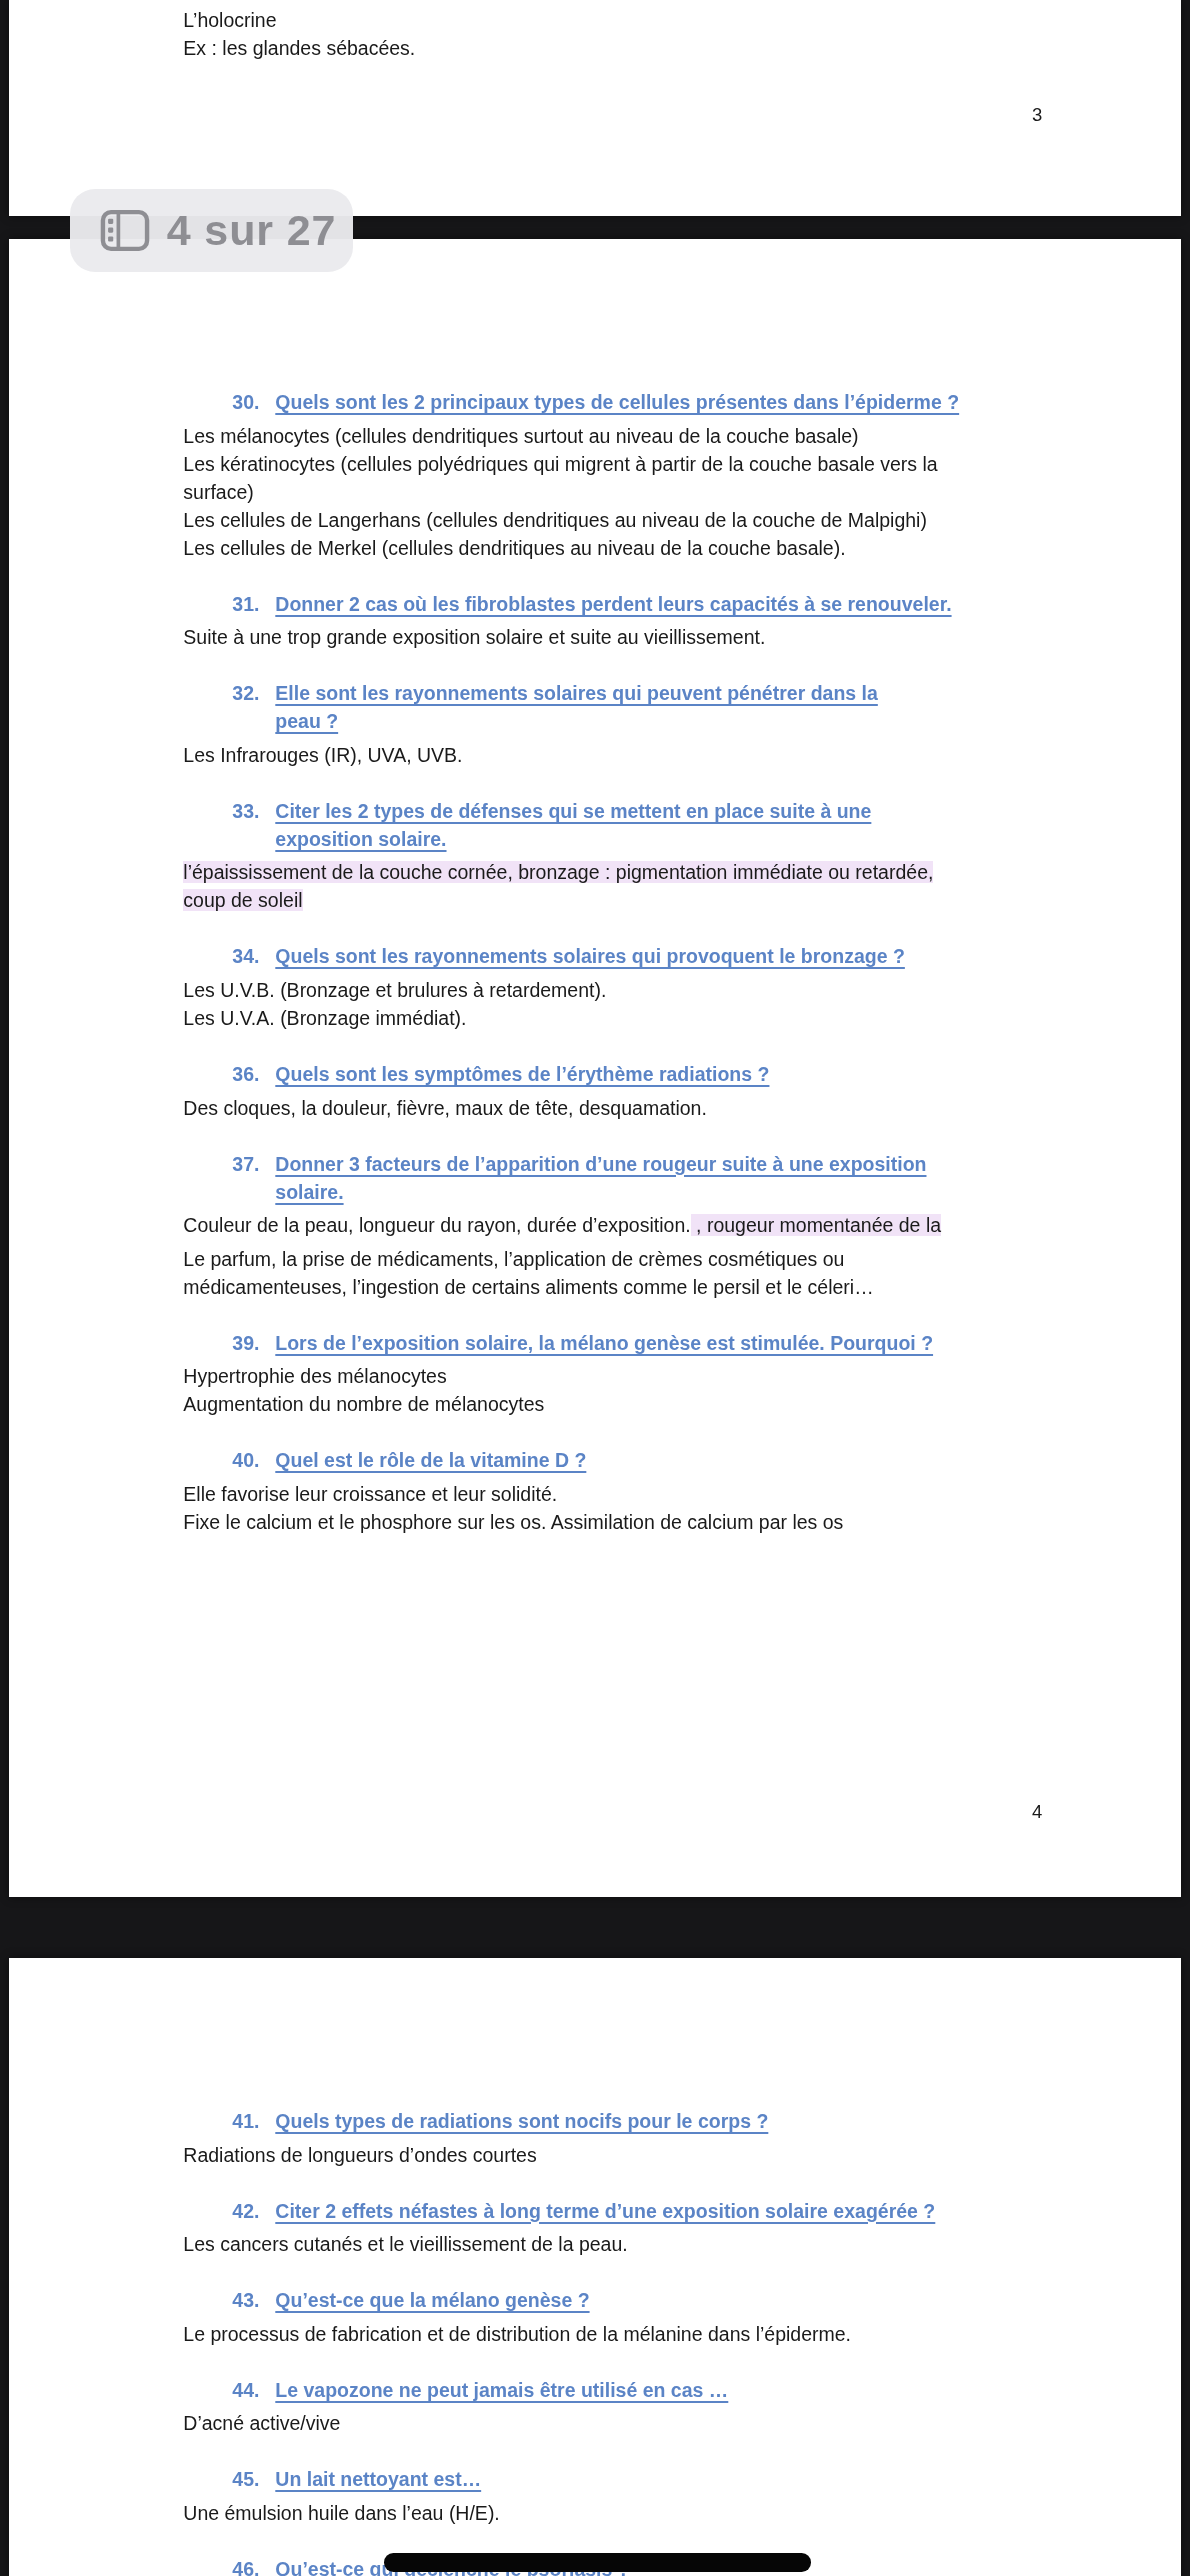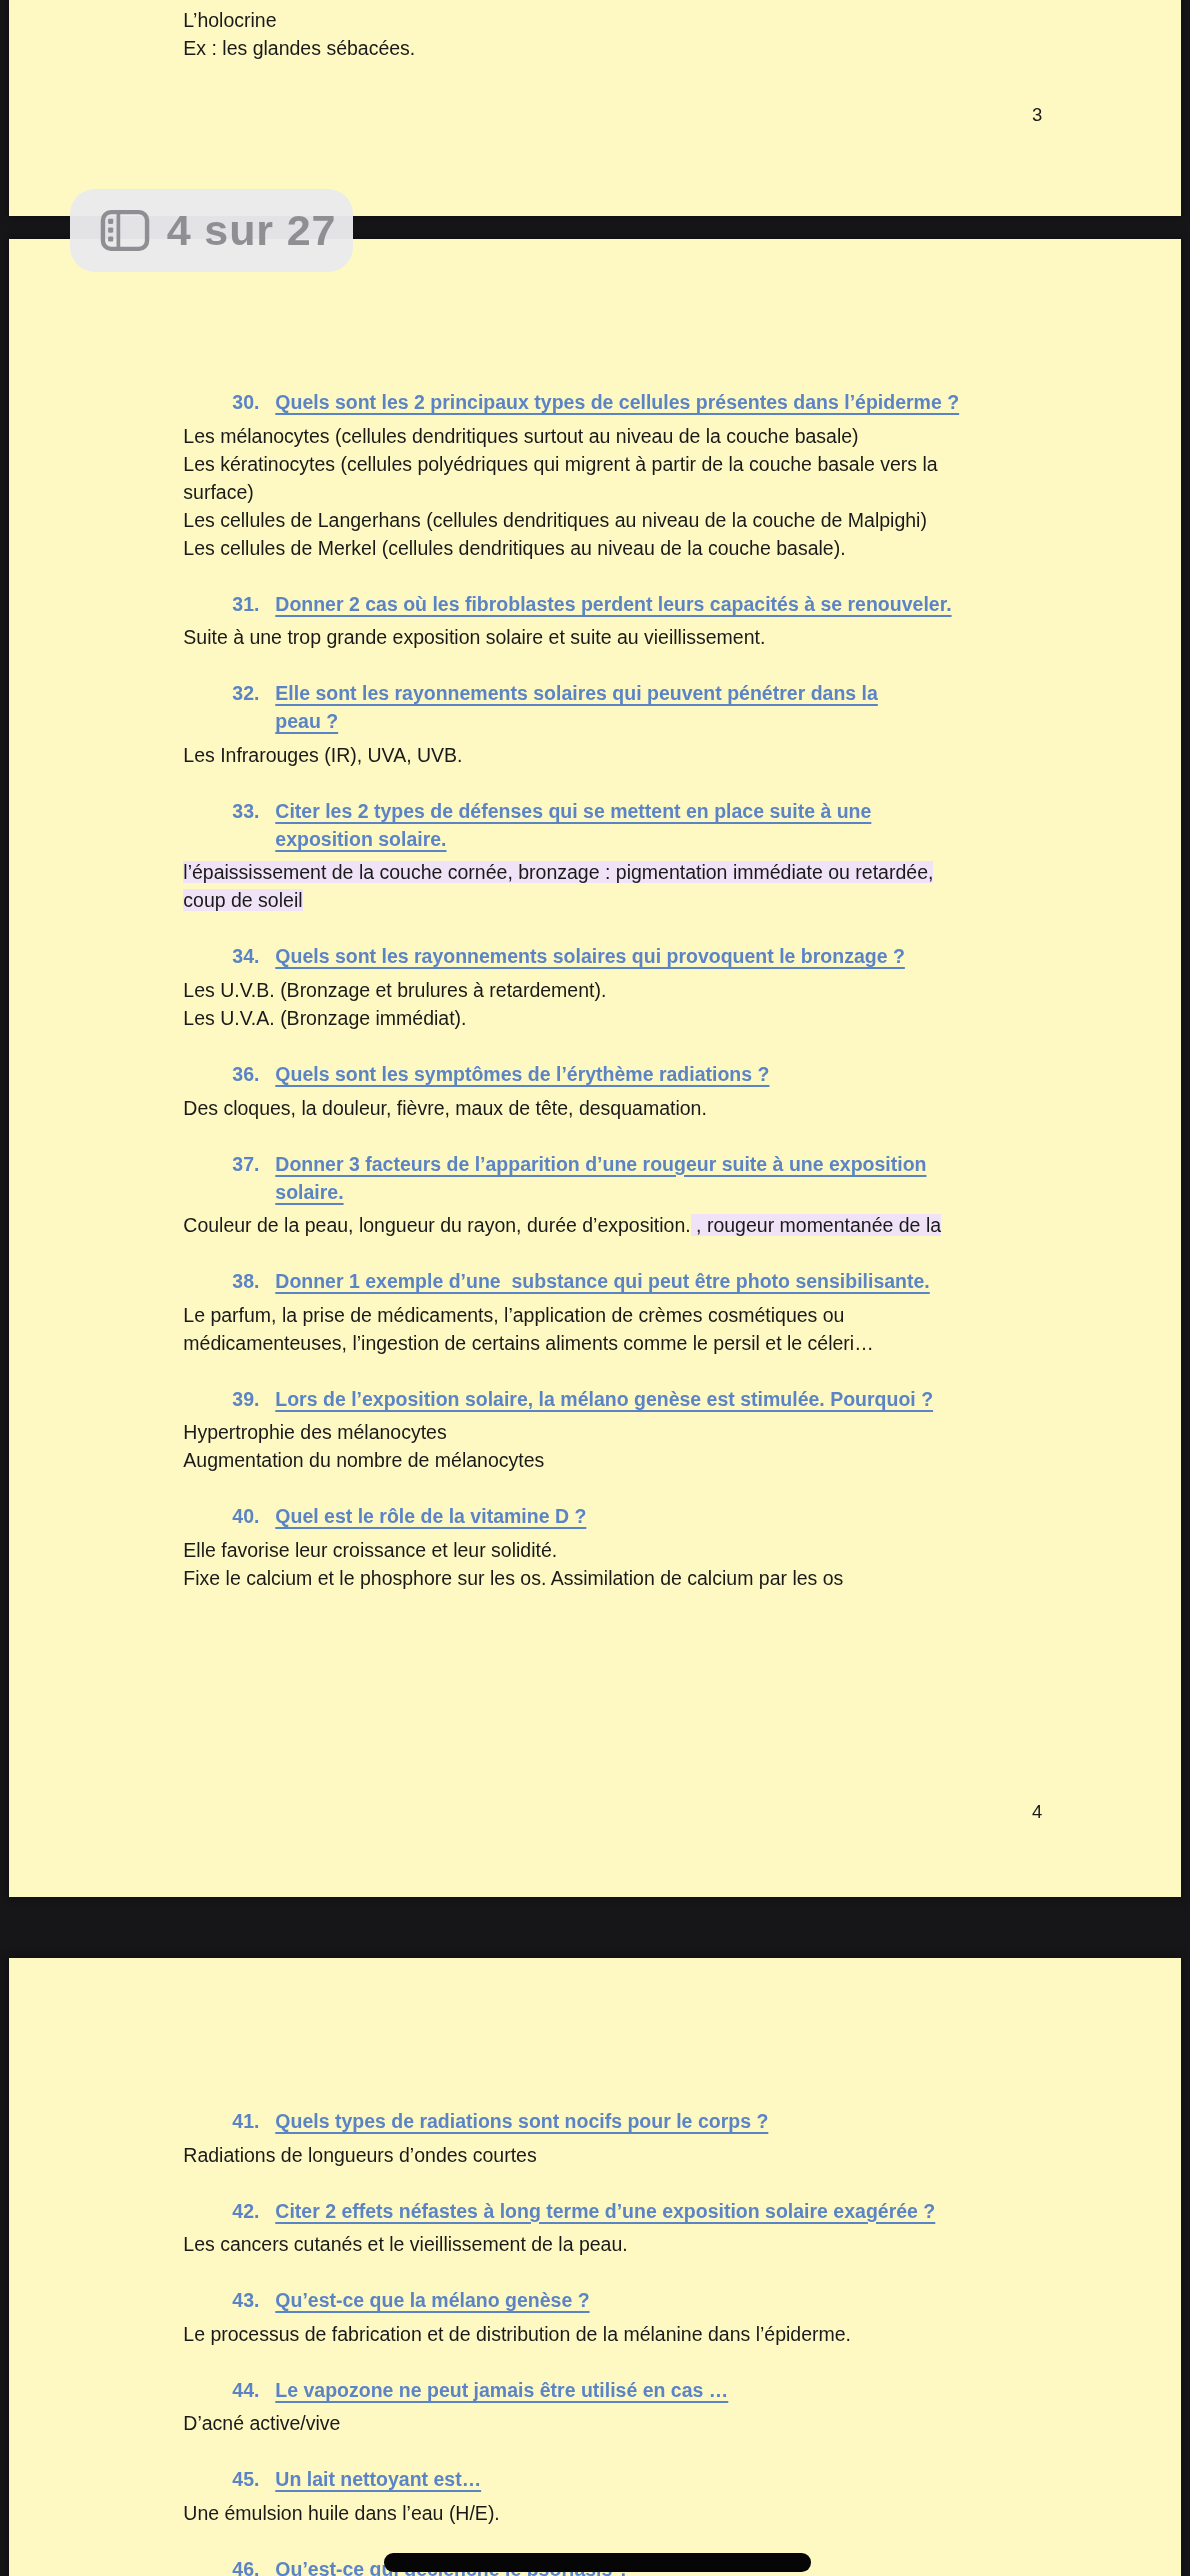--- a/index.html
+++ b/index.html
@@ -3,21 +3,21 @@
 <meta charset="utf-8">
 <style>
   html,body{margin:0;padding:0;}
   body{
     width:1191px;height:2576px;position:relative;overflow:hidden;
     background:#161618;
     font-family:"Liberation Sans", sans-serif;
   }
   
   .page{
-    position:absolute;left:9.3px;width:1172px;background:#fef9c3;
+    position:absolute;left:9.3px;width:1172px;background:#ffffff;
     box-shadow:0 0 9.3px rgba(0,0,0,.45);
     box-sizing:border-box;
   }
   .page-0{top:0;height:216px;padding:5.6px 139px 0 174px;}
   .page-1{top:239px;height:1658px;padding:121px 139px 0 174px;}
   .page-2{top:1918px;height:658px;padding:121px 139px 0 174px;margin-top:40px;}
 
   .frag-line{font-size:19.5px;line-height:28px;color:#1a1a1a;white-space:pre-wrap;}
 
   .qa-block{}
@@ -131,23 +131,20 @@
         <div class="qa-block">
           <div class="question">
             <div class="qline"><span class="qnum">37.</span><span class="qtext">Donner 3 facteurs de l’apparition d’une rougeur suite à une exposition</span></div>
             <div class="qline cont"><span class="qtext">solaire.</span></div>
           </div>
           <div class="answer">
             <div class="aline"><span class="seg">Couleur de la peau, longueur du rayon, durée d’exposition.</span><span class="hl"> , rougeur momentanée de la</span></div>
           </div>
         </div>
         <div class="qa-block">
-          <div class="question">
-            <div class="qline"><span class="qnum">38.</span><span class="qtext">Donner 1 exemple d’une  substance qui peut être photo sensibilisante.</span></div>
-          </div>
           <div class="answer">
             <div class="aline"><span class="seg">Le parfum, la prise de médicaments, l’application de crèmes cosmétiques ou</span></div>
             <div class="aline"><span class="seg">médicamenteuses, l’ingestion de certains aliments comme le persil et le céleri…</span></div>
           </div>
         </div>
         <div class="qa-block">
           <div class="question">
             <div class="qline"><span class="qnum">39.</span><span class="qtext">Lors de l’exposition solaire, la mélano genèse est stimulée. Pourquoi ?</span></div>
           </div>
           <div class="answer">

